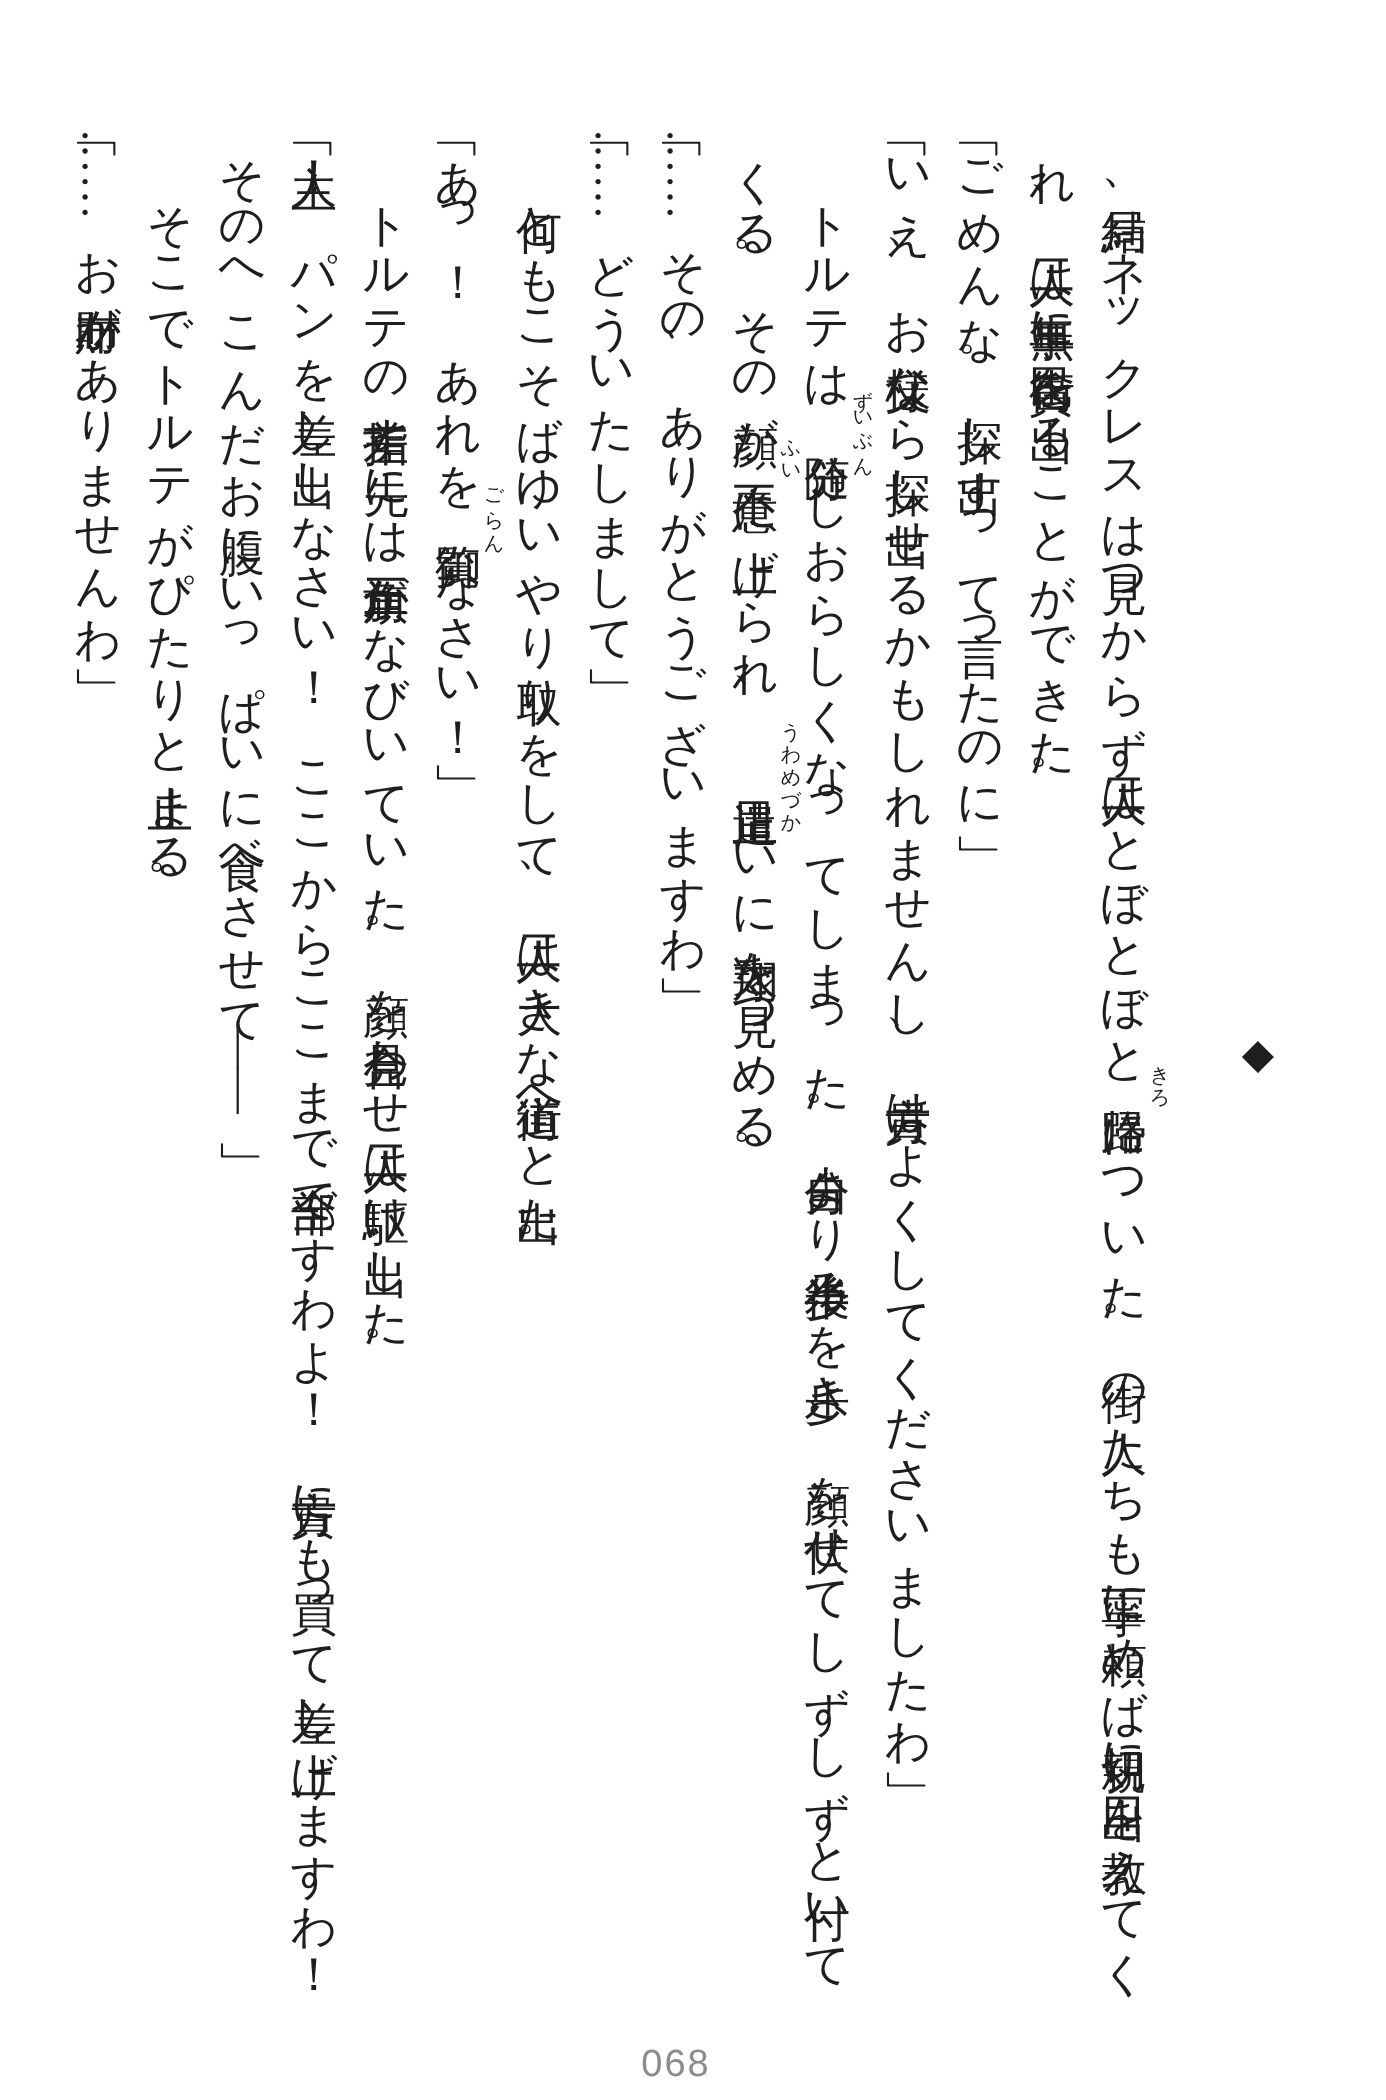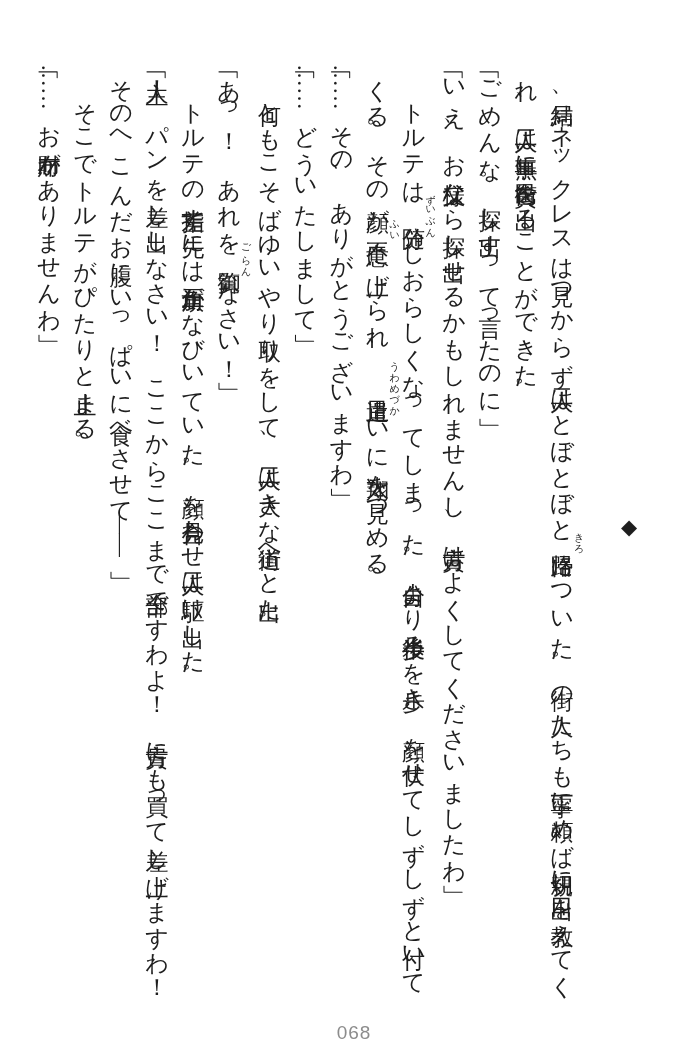--- a/index.html
+++ b/index.html
@@ -51,21 +51,20 @@
     position: absolute;
     bottom: 6px;
     left: 0;
     width: 676px;
     text-align: center;
     font-family: "Liberation Sans", "DejaVu Sans", sans-serif;
     font-size: 19px;
     font-weight: 400;
     color: #8c8c8c;
     letter-spacing: 1px;
-    padding-left: 16px;
   }
 </style>
 </head>
 <body>
 
 <div class="text-block" id="text-block">
   <p class="scene-break">◆</p>
 
 <p class="para-indent">結局、ネックレスは見つからず二人はとぼとぼと<ruby>帰路<rt>きろ</rt></ruby>についた。街の人たちも丁寧に頼めば親切に出口を教えてくれ、二人は無事に貧民街を出ることができた。</p>
     <p class="para-flush">「ごめんな。探し出すって言ったのに」</p>

